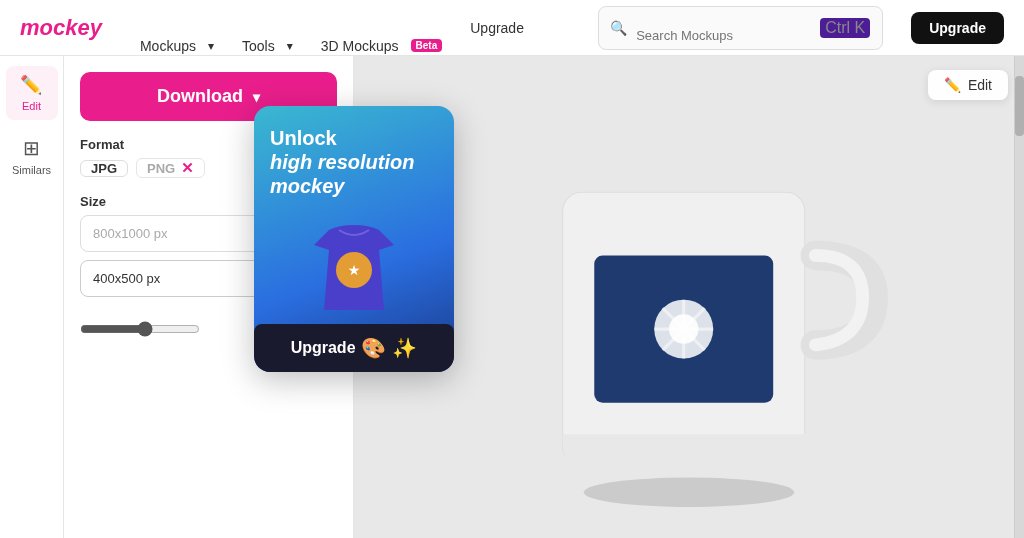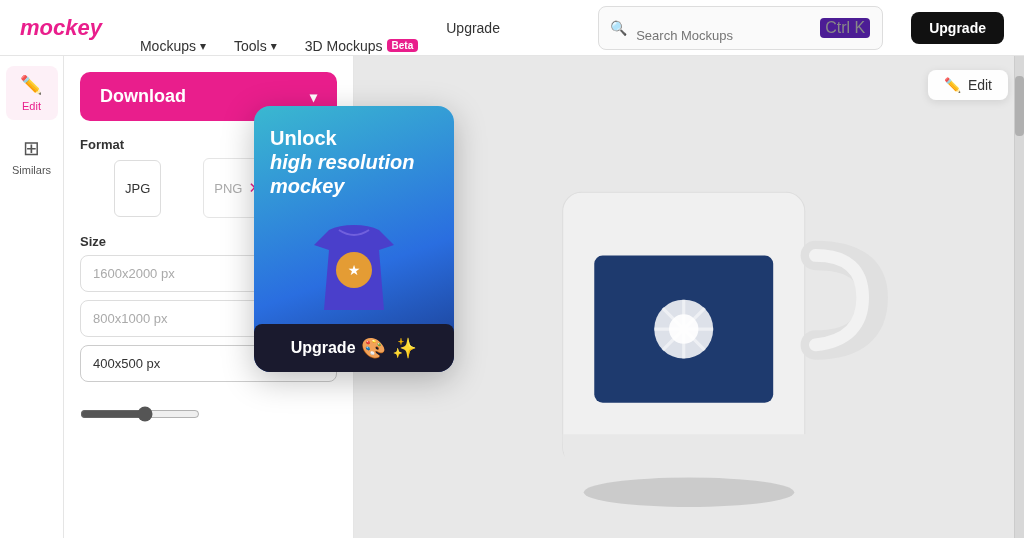--- a/index.html
+++ b/index.html
@@ -5,21 +5,21 @@
     * { box-sizing: border-box; margin: 0; padding: 0; }
     body { font-family: -apple-system, BlinkMacSystemFont, 'Segoe UI', sans-serif; background: #f0f0f0; width: 1024px; height: 538px; overflow: hidden; }
 
     
     .navbar {
       display: flex; align-items: center; background: #fff; height: 56px;
       padding: 0 20px; border-bottom: 1px solid #e5e5e5; gap: 28px;
       position: relative; z-index: 10;
     }
     .logo { color: #e91e8c; font-size: 22px; font-style: italic; font-weight: 700; margin-right: 10px; }
-    .nav-link { font-size: 14px; color: #333; cursor: pointer; display: flex; align-items: center; gap: 4px; white-space: nowrap; margin-top: 36px; }
+    .nav-link { font-size: 14px; color: #333; cursor: pointer; display: flex; align-items: center; gap: 12px; white-space: nowrap; margin-top: 36px; }
     .beta-badge { background: #e91e8c; color: #fff; font-size: 10px; padding: 1px 5px; border-radius: 4px; font-weight: 600; }
     .nav-pricing { font-size: 14px; color: #333; cursor: pointer; }
     .search-bar {
       margin-left: auto; display: flex; align-items: center; gap: 8px;
       border: 1px solid #ddd; border-radius: 8px; padding: 6px 12px;
       background: #fafafa; min-width: 200px;
     }
     .search-bar input { border: none; background: transparent; font-size: 13px; color: #666; outline: none; flex: 1; margin-top: 15px; }
     .kbd { background: #4c1d95; border-radius: 4px; padding: 1px 5px; font-size: 16px; color: #888; }
     .upgrade-btn {
@@ -45,32 +45,32 @@
 
     
     .panel {
       width: 290px; background: #fff; border-right: 1px solid #e5e5e5;
       padding: 16px; display: flex; flex-direction: column; gap: 16px;
       position: relative; overflow: visible;
     }
 
     
     .download-btn {
-      display: flex; align-items: center; justify-content: space-between; gap: 10px;
+      display: flex; align-items: center; justify-content: center; gap: 10px;
       background: #e91e8c; color: #fff; border: none; border-radius: 10px;
       padding: 14px 20px; font-size: 18px; font-weight: 600; cursor: pointer;
       width: 100%;
     }
 
     
     .section-label { font-size: 13px; font-weight: 600; color: #333; margin-bottom: 6px; }
     .format-options { display: flex; align-items: center; gap: 8px; }
     .format-tag {
-      border: 1px solid #ddd; border-radius: 6px; padding: 20px 10px;
-      font-size: 13px; font-weight: 400; color: #333; cursor: pointer; margin-left: 34px;
+      border: 1px solid #ddd; border-radius: 6px; padding: 0 10px;
+      font-size: 13px; font-weight: 700; color: #333; cursor: pointer;
     }
     .format-tag.disabled-tag {
       display: flex; align-items: center; gap: 6px; color: #aaa; border: 1px solid #e5e5e5;
     }
     .x-circle { color: #e91e8c; font-size: 15px; cursor: pointer; }
 
     
     .size-row {
       display: flex; align-items: center; border: 1px solid #ddd; border-radius: 8px;
       padding: 8px 12px; font-size: 13px; color: #aaa; justify-content: space-between;
@@ -178,24 +178,20 @@
           <span>PNG</span>
           <span class="x-circle">✕</span>
         </div>
       </div>
     </div>
 
     <div>
       <div class="section-label">Size</div>
       <div style="display:flex; flex-direction:column; gap:8px;">
         <div class="size-row">
-          <span>1600x2000 px</span>
-          <span class="x-btn">⊗</span>
-        </div>
-        <div class="size-row">
           <span>800x1000 px</span>
           <span class="x-btn">⊗</span>
         </div>
         <div class="size-row active">
           <span>400x500 px</span>
           <span class="dl-btn">⬇</span>
         </div>
       </div>
     </div>
 

